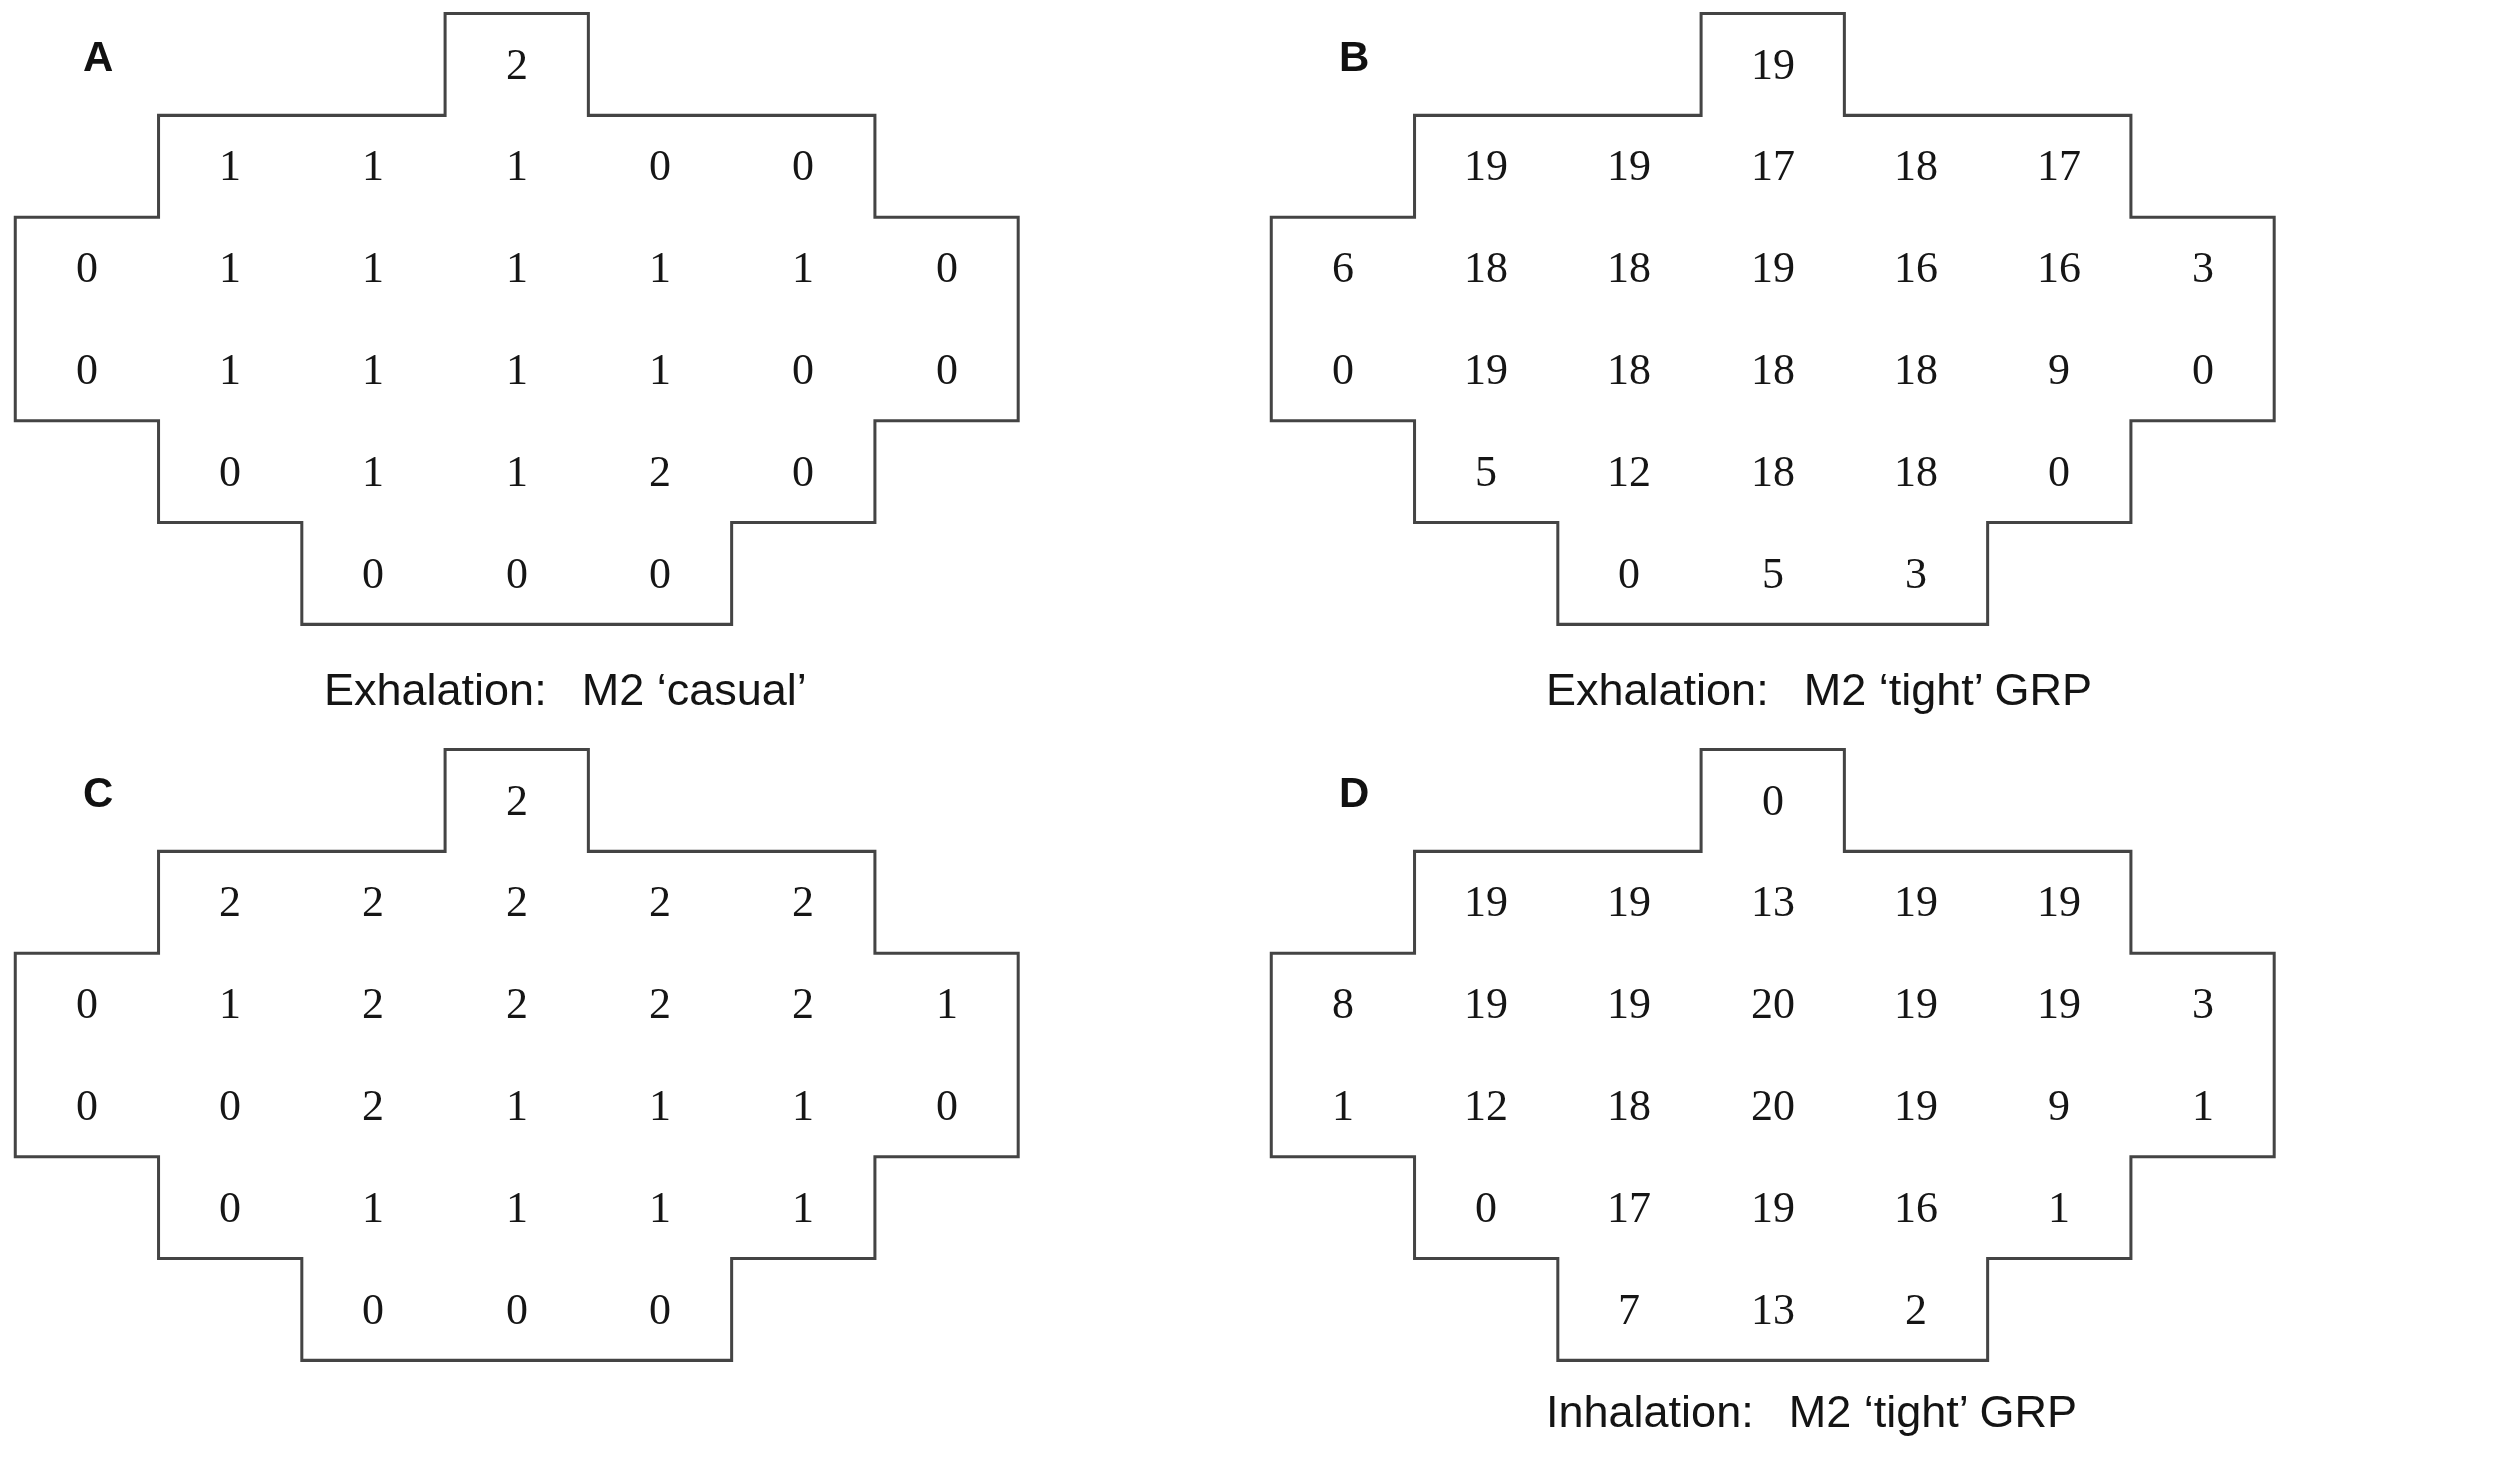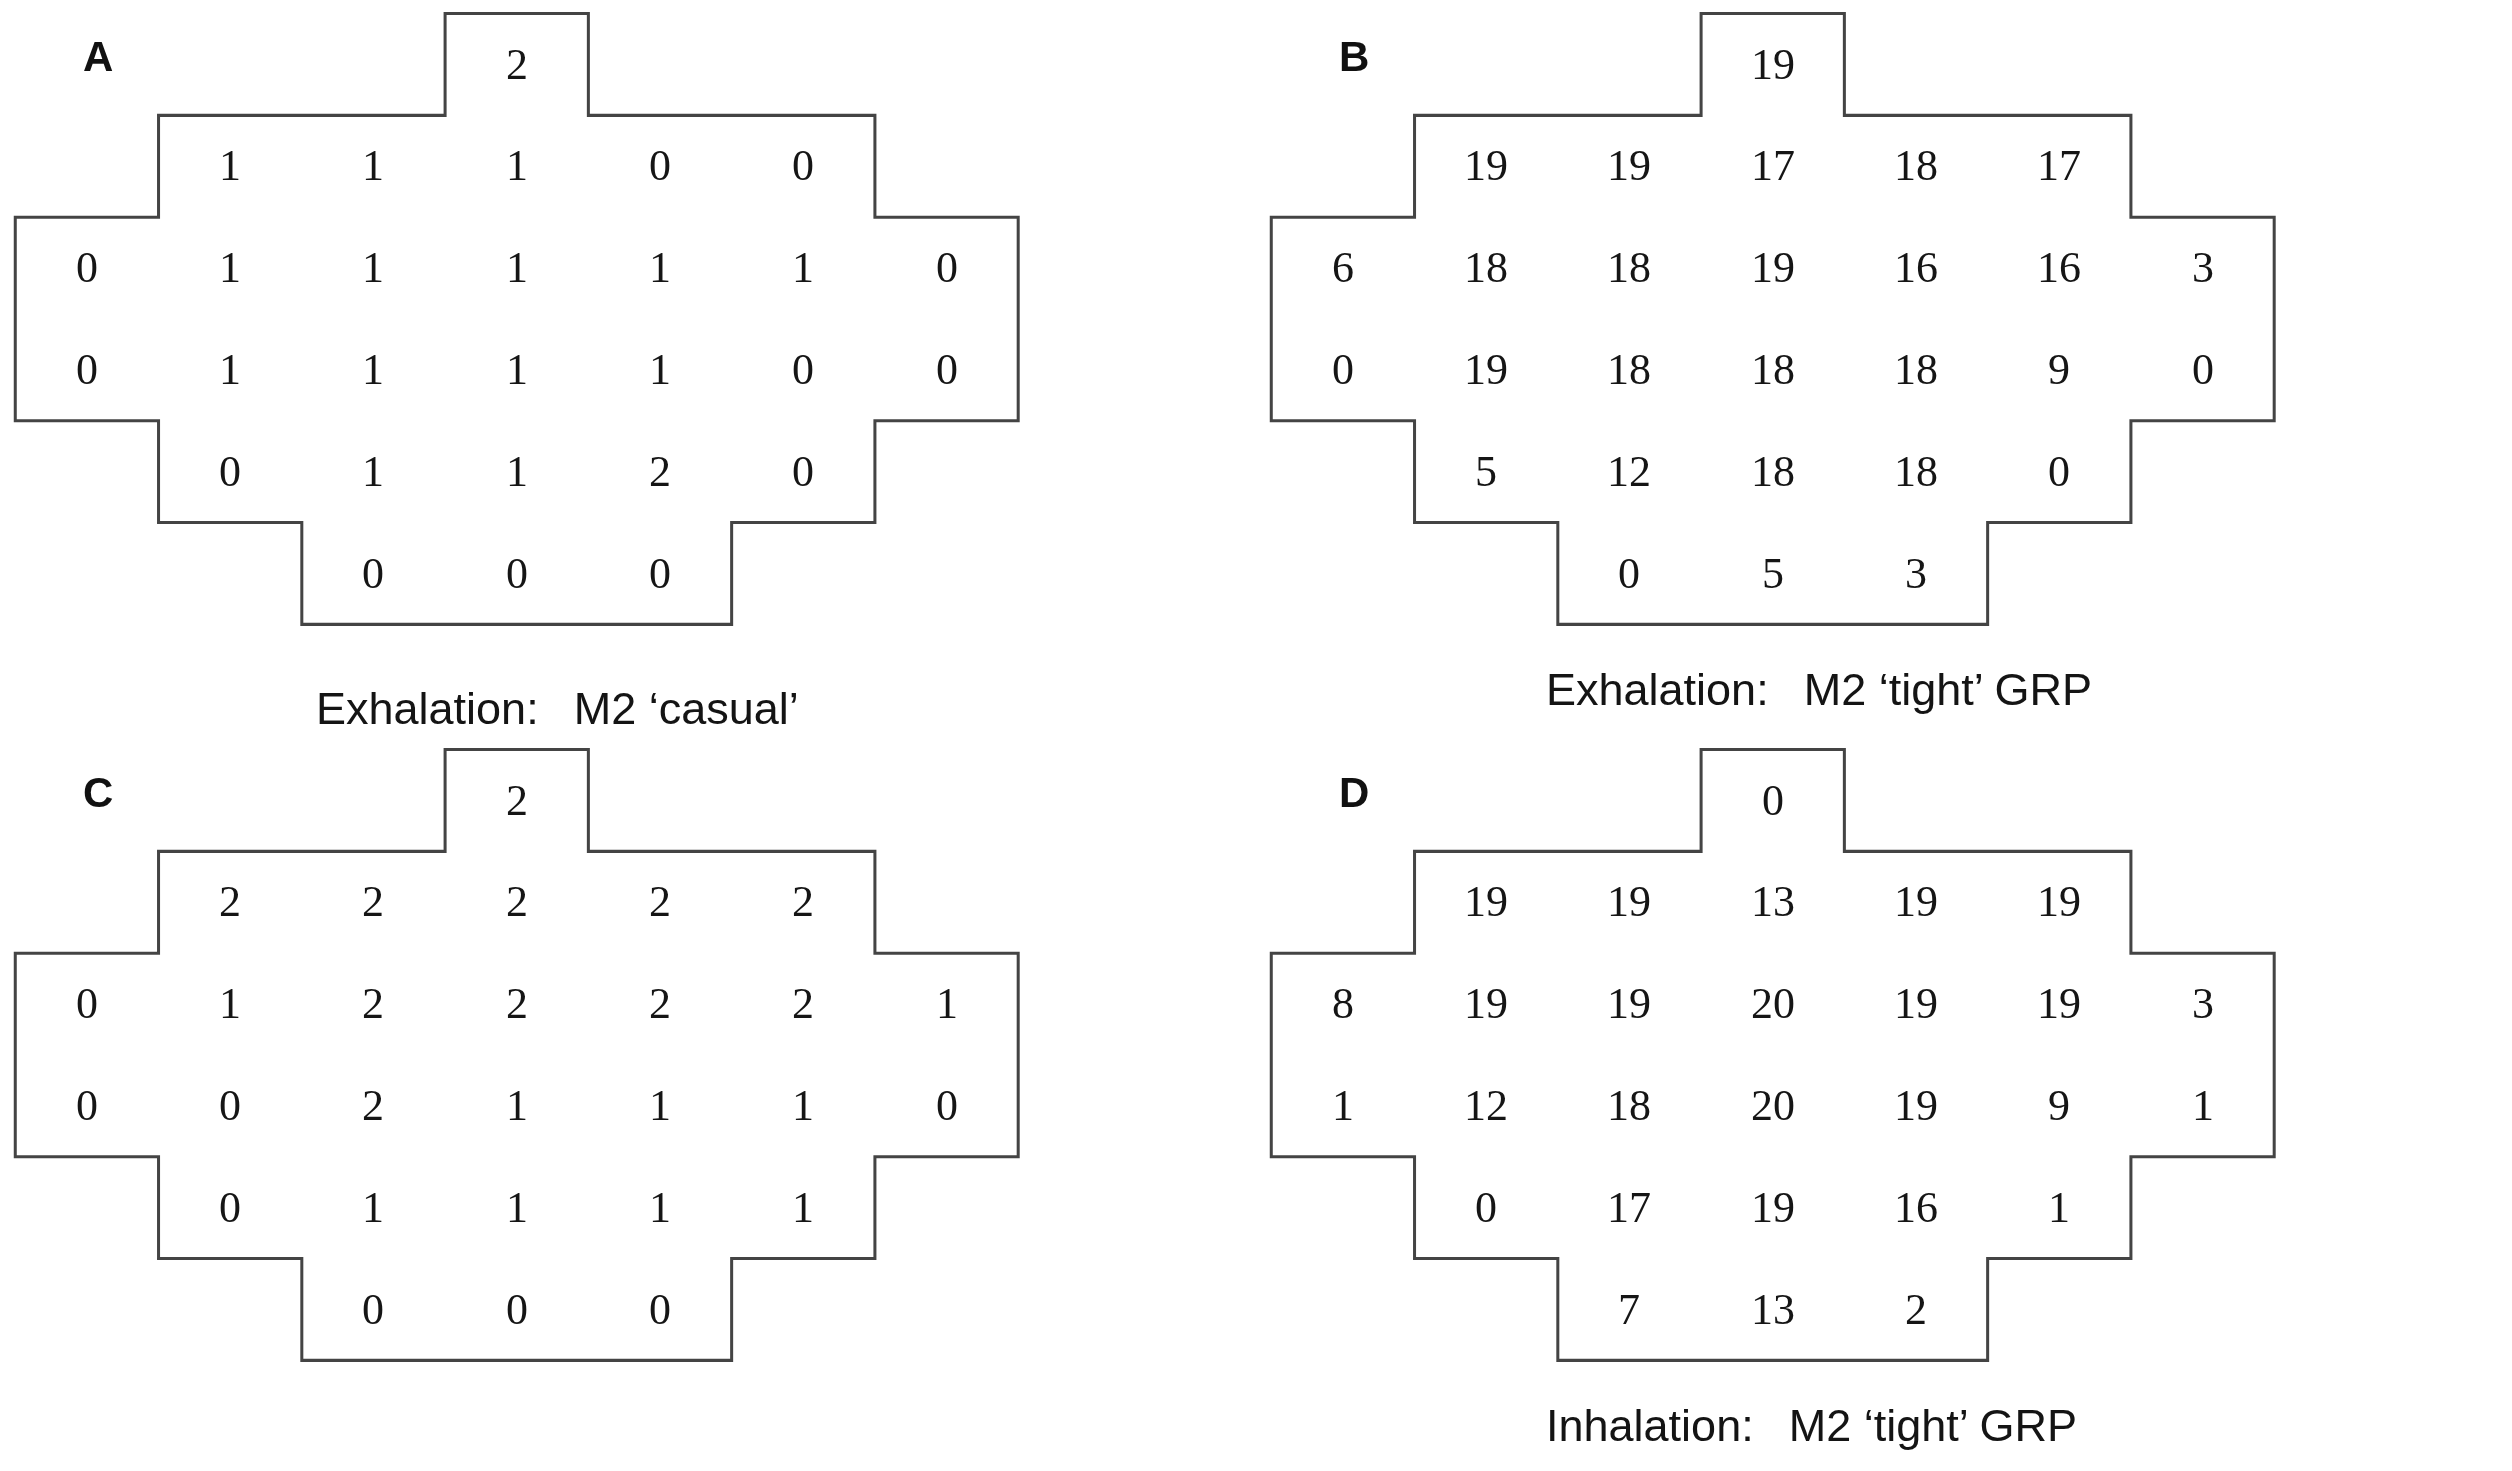--- a/index.html
+++ b/index.html
@@ -152,21 +152,21 @@
         <div class="cellnum" style="left: 373px; top: 574px;">
           <span>0</span>
         </div>
         <div class="cellnum" style="left: 517px; top: 574px;">
           <span>0</span>
         </div>
         <div class="cellnum" style="left: 660px; top: 574px;">
           <span>0</span>
         </div>
       </div>
-    <div class="caption" style="left:316px;top:667px;margin-top:19px;">
+    <div class="caption" style="left:324px;top:667px;">
       <span>Exhalation:</span><span class="cap-gap"></span><span>M2 ‘casual’</span>
     </div>
   </div>
 
   <div class="panel">
     <div class="panel-letter" style="left:83px;top:36px;">B</div>
     <div class="map-wrap" style="left:0px;top:0px;">
         <svg class="map-svg" width="1041" height="647" viewBox="0 0 1380 858">
           <path d="M 780 18 L 780 153 L 1160 153 L 1160 288 L 1350 288 L 1350 423 L 1350 423 L 1350 558 L 1160 558 L 1160 693 L 970 693 L 970 828 L 400 828 L 400 693 L 210 693 L 210 558 L 20 558 L 20 423 L 20 423 L 20 288 L 210 288 L 210 153 L 590 153 L 590 18 Z" fill="none" stroke="#444444" stroke-width="4" stroke-linejoin="miter"></path>
         </svg>
@@ -437,19 +437,19 @@
         <div class="cellnum" style="left: 373px; top: 574px;">
           <span>7</span>
         </div>
         <div class="cellnum" style="left: 517px; top: 574px;">
           <span>13</span>
         </div>
         <div class="cellnum" style="left: 660px; top: 574px;">
           <span>2</span>
         </div>
       </div>
-    <div class="caption" style="left:290px;top:667px;">
+    <div class="caption" style="left:290px;top:653px;">
       <span>Inhalation:</span><span class="cap-gap"></span><span>M2 ‘tight’ GRP</span>
     </div>
   </div>
 
 </div>
 
 
 </body></html>

